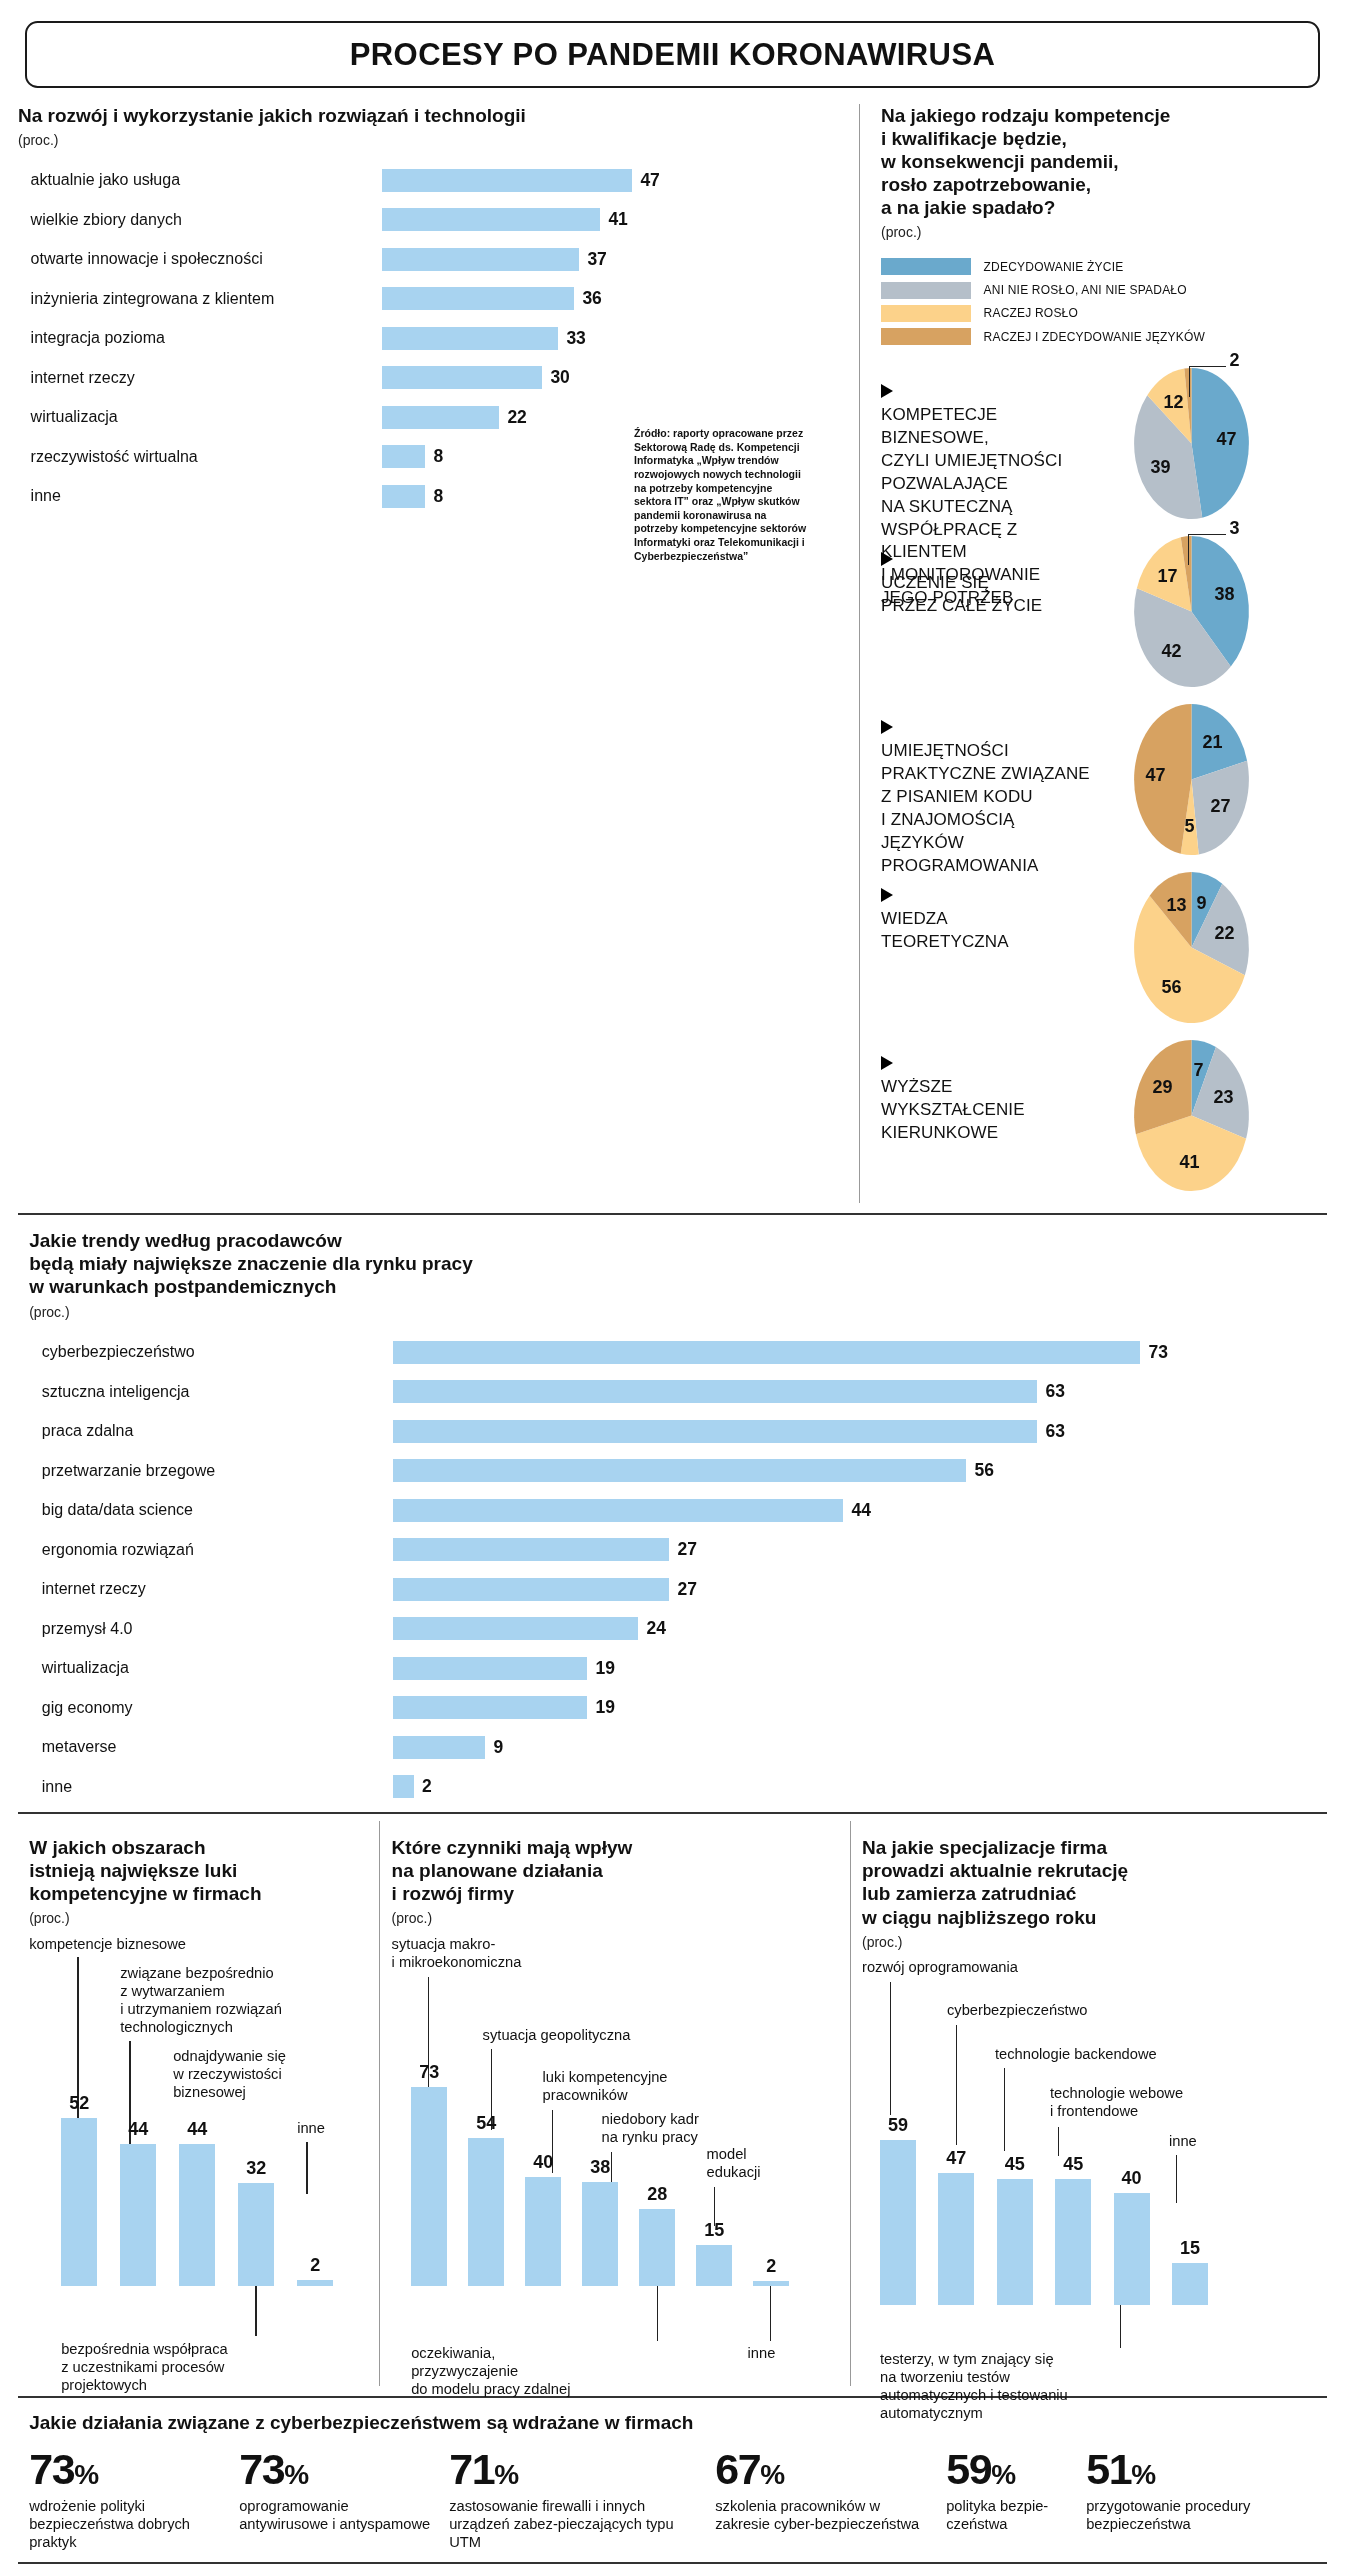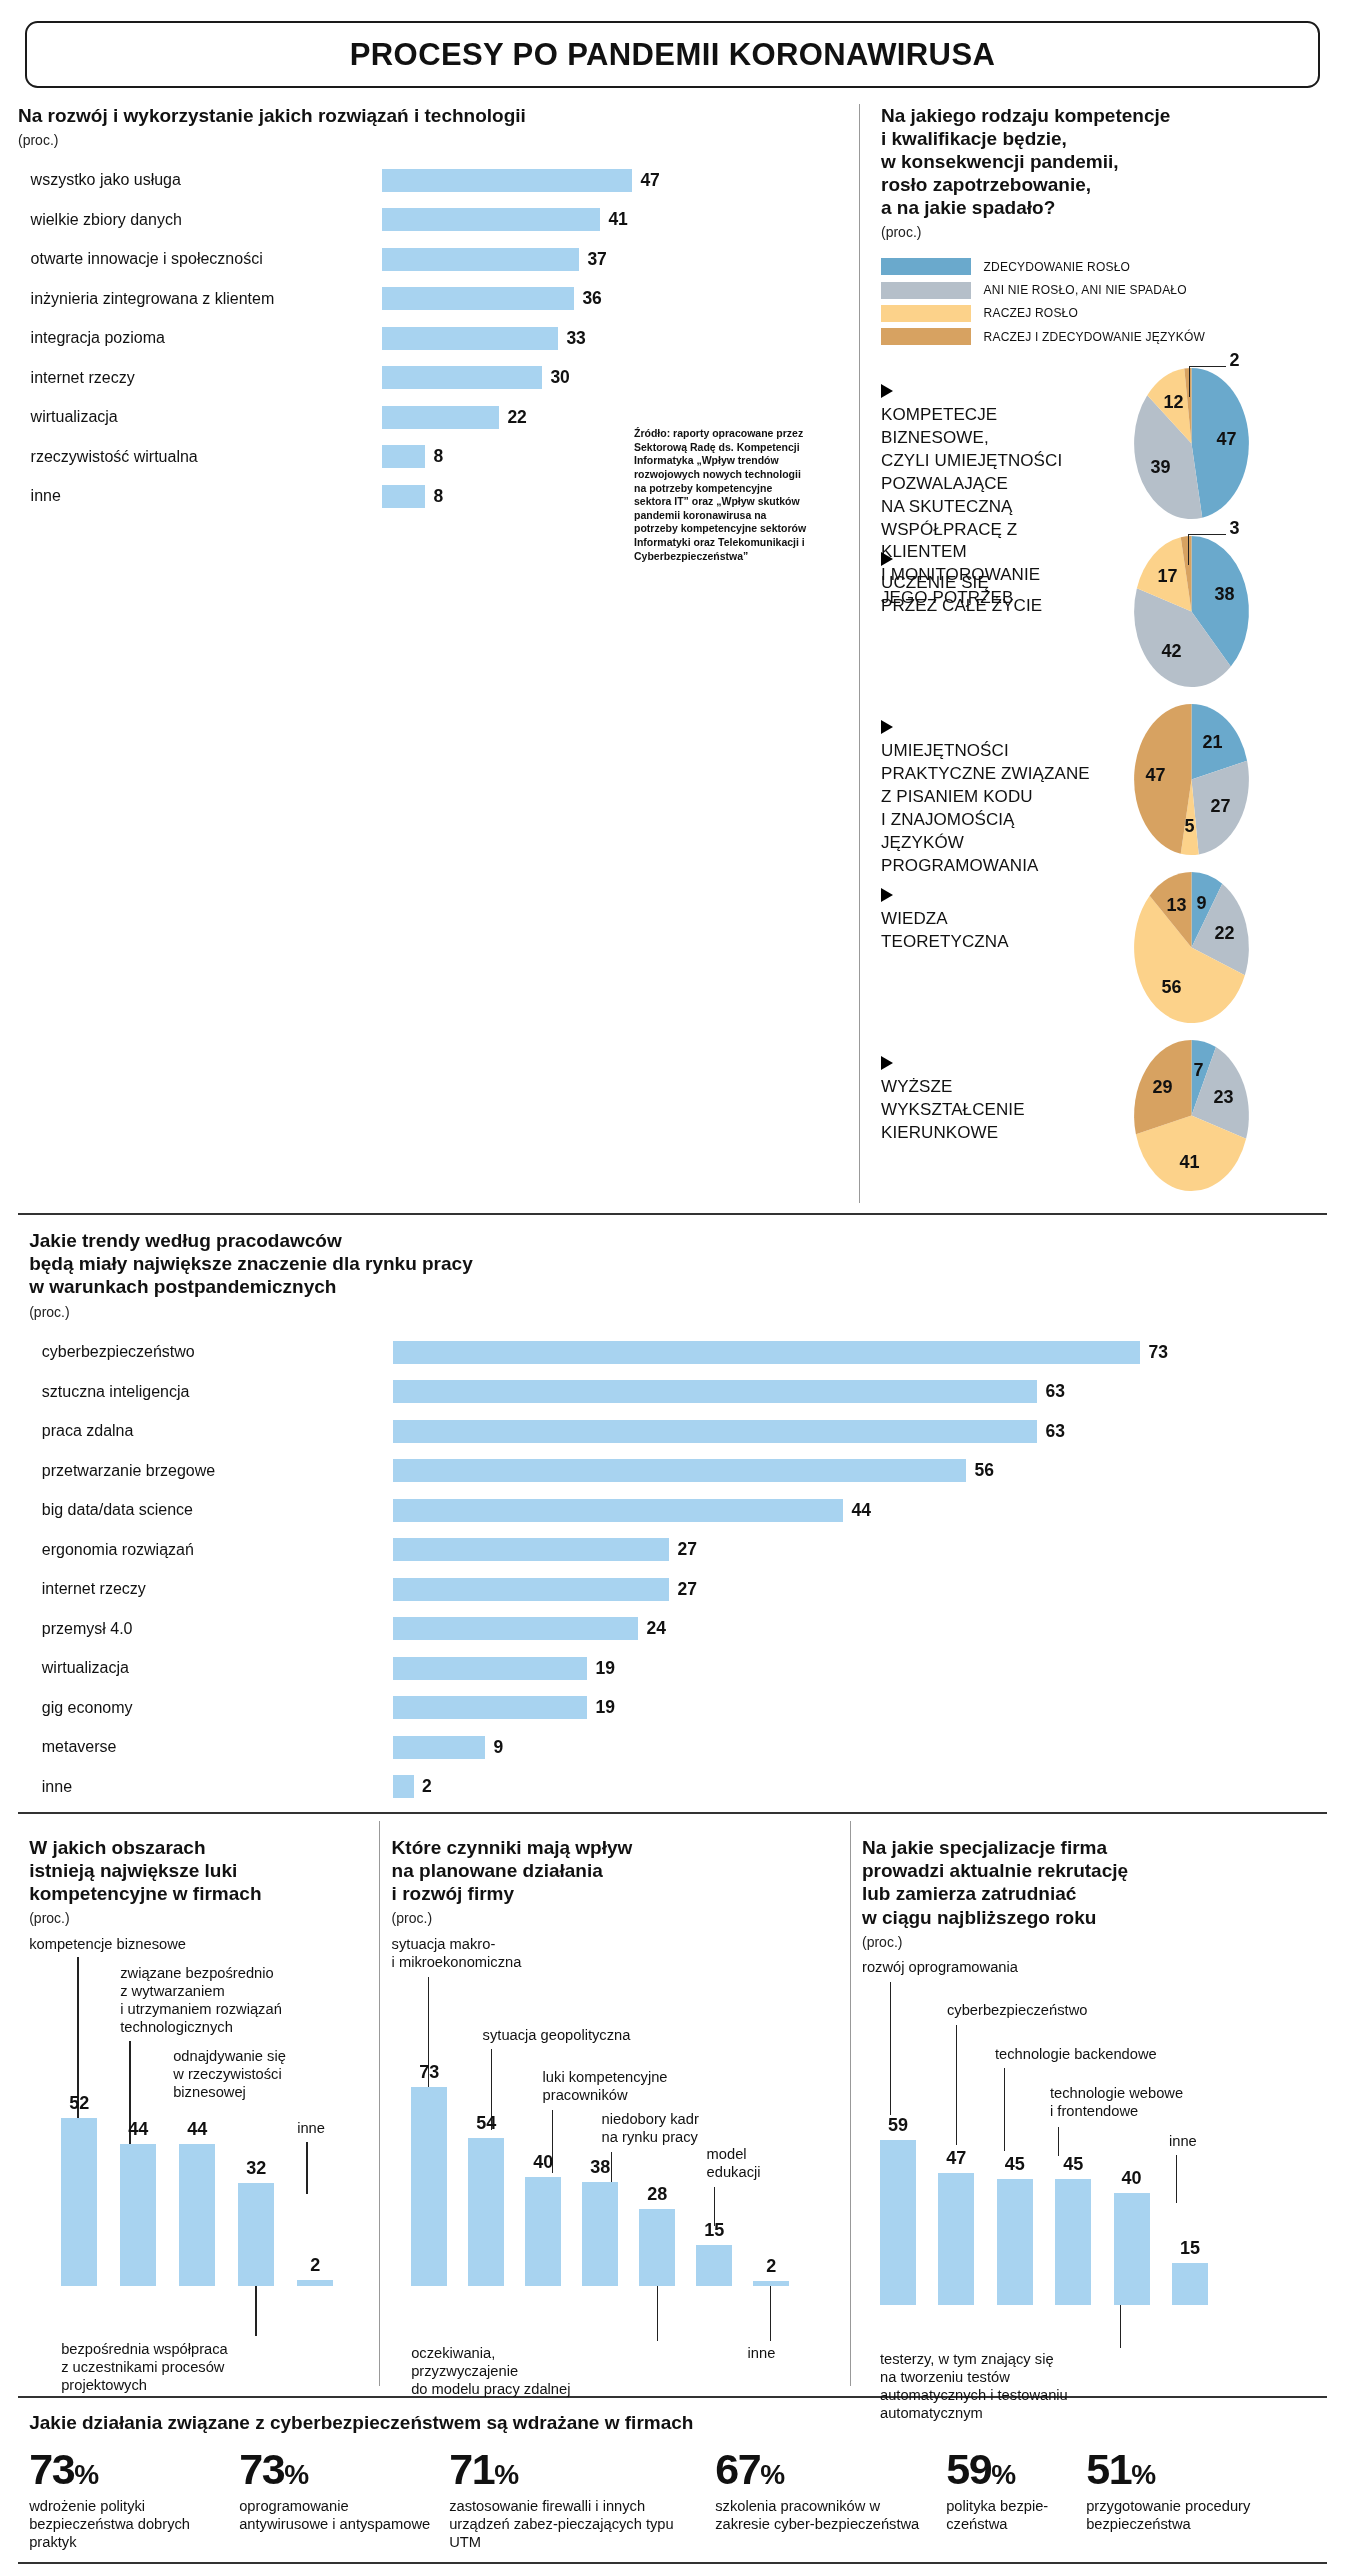--- a/index.html
+++ b/index.html
@@ -98,21 +98,21 @@
 
   <div class="top">
 
     <div class="col-left">
       <div class="sect-title">
         <div>Na rozwój i wykorzystanie jakich rozwiązań i technologii</div>
       </div>
       <div class="sect-unit">(proc.)</div>
       <div class="hbars" id="hbars-tech">
           <div class="hrow">
-            <div class="lbl" style="width: 364px;">wszystko jako usługa</div>
+            <div class="lbl" style="width: 364px;">aktualnie jako usługa</div>
             <div class="track">
               <div class="bar" style="width: 250px; background: rgb(168, 211, 240);"></div>
               <div class="val">47</div>
             </div>
           </div>
           <div class="hrow">
             <div class="lbl" style="width: 364px;">wielkie zbiory danych</div>
             <div class="track">
               <div class="bar" style="width: 218px; background: rgb(168, 211, 240);"></div>
               <div class="val">41</div>
@@ -176,21 +176,21 @@
         <div>Na jakiego rodzaju kompetencje</div>
         <div>i kwalifikacje będzie,</div>
         <div>w konsekwencji pandemii,</div>
         <div>rosło zapotrzebowanie,</div>
         <div>a na jakie spadało?</div>
       </div>
       <div class="sect-unit">(proc.)</div>
       <div class="legend" id="pie-legend">
           <div class="legend-row">
             <div class="sw" style="background: rgb(106, 169, 204);"></div>
-            <span class="lt">ZDECYDOWANIE ROSŁO</span>
+            <span class="lt">ZDECYDOWANIE ŻYCIE</span>
           </div>
           <div class="legend-row">
             <div class="sw" style="background: rgb(181, 191, 201);"></div>
             <span class="lt">ANI NIE ROSŁO, ANI NIE SPADAŁO</span>
           </div>
           <div class="legend-row">
             <div class="sw" style="background: rgb(252, 210, 138);"></div>
             <span class="lt">RACZEJ ROSŁO</span>
           </div>
           <div class="legend-row">

